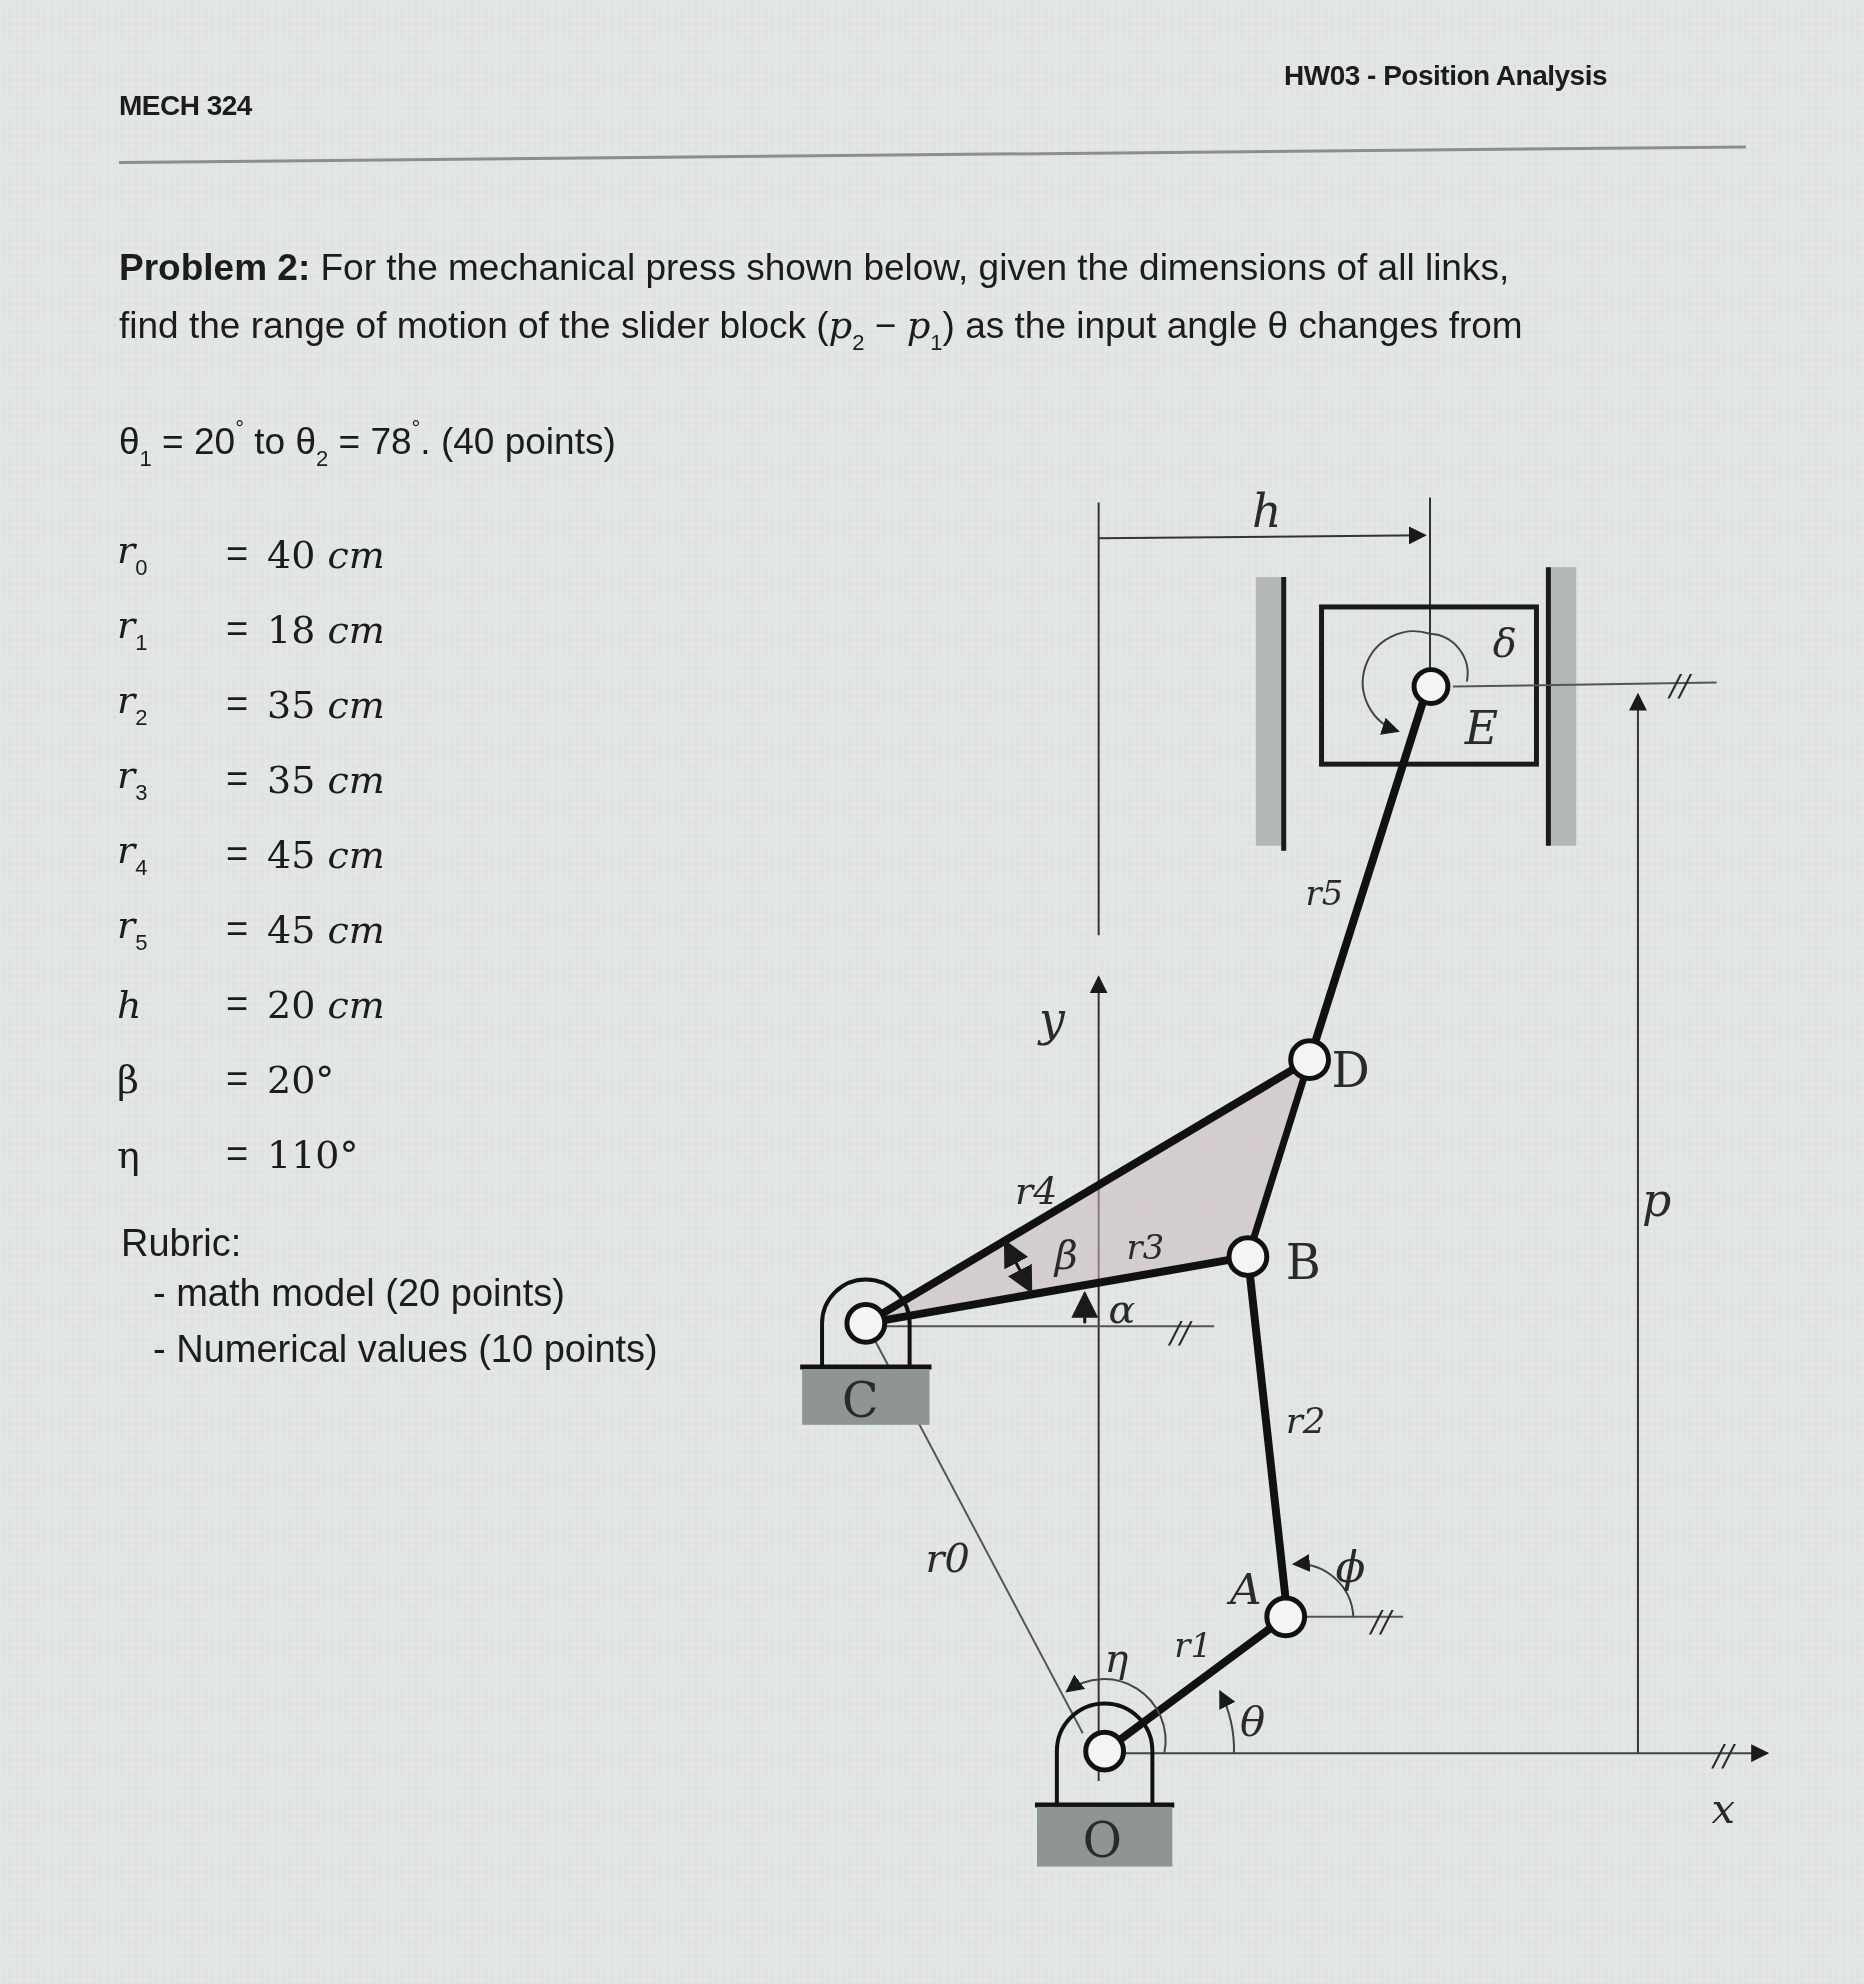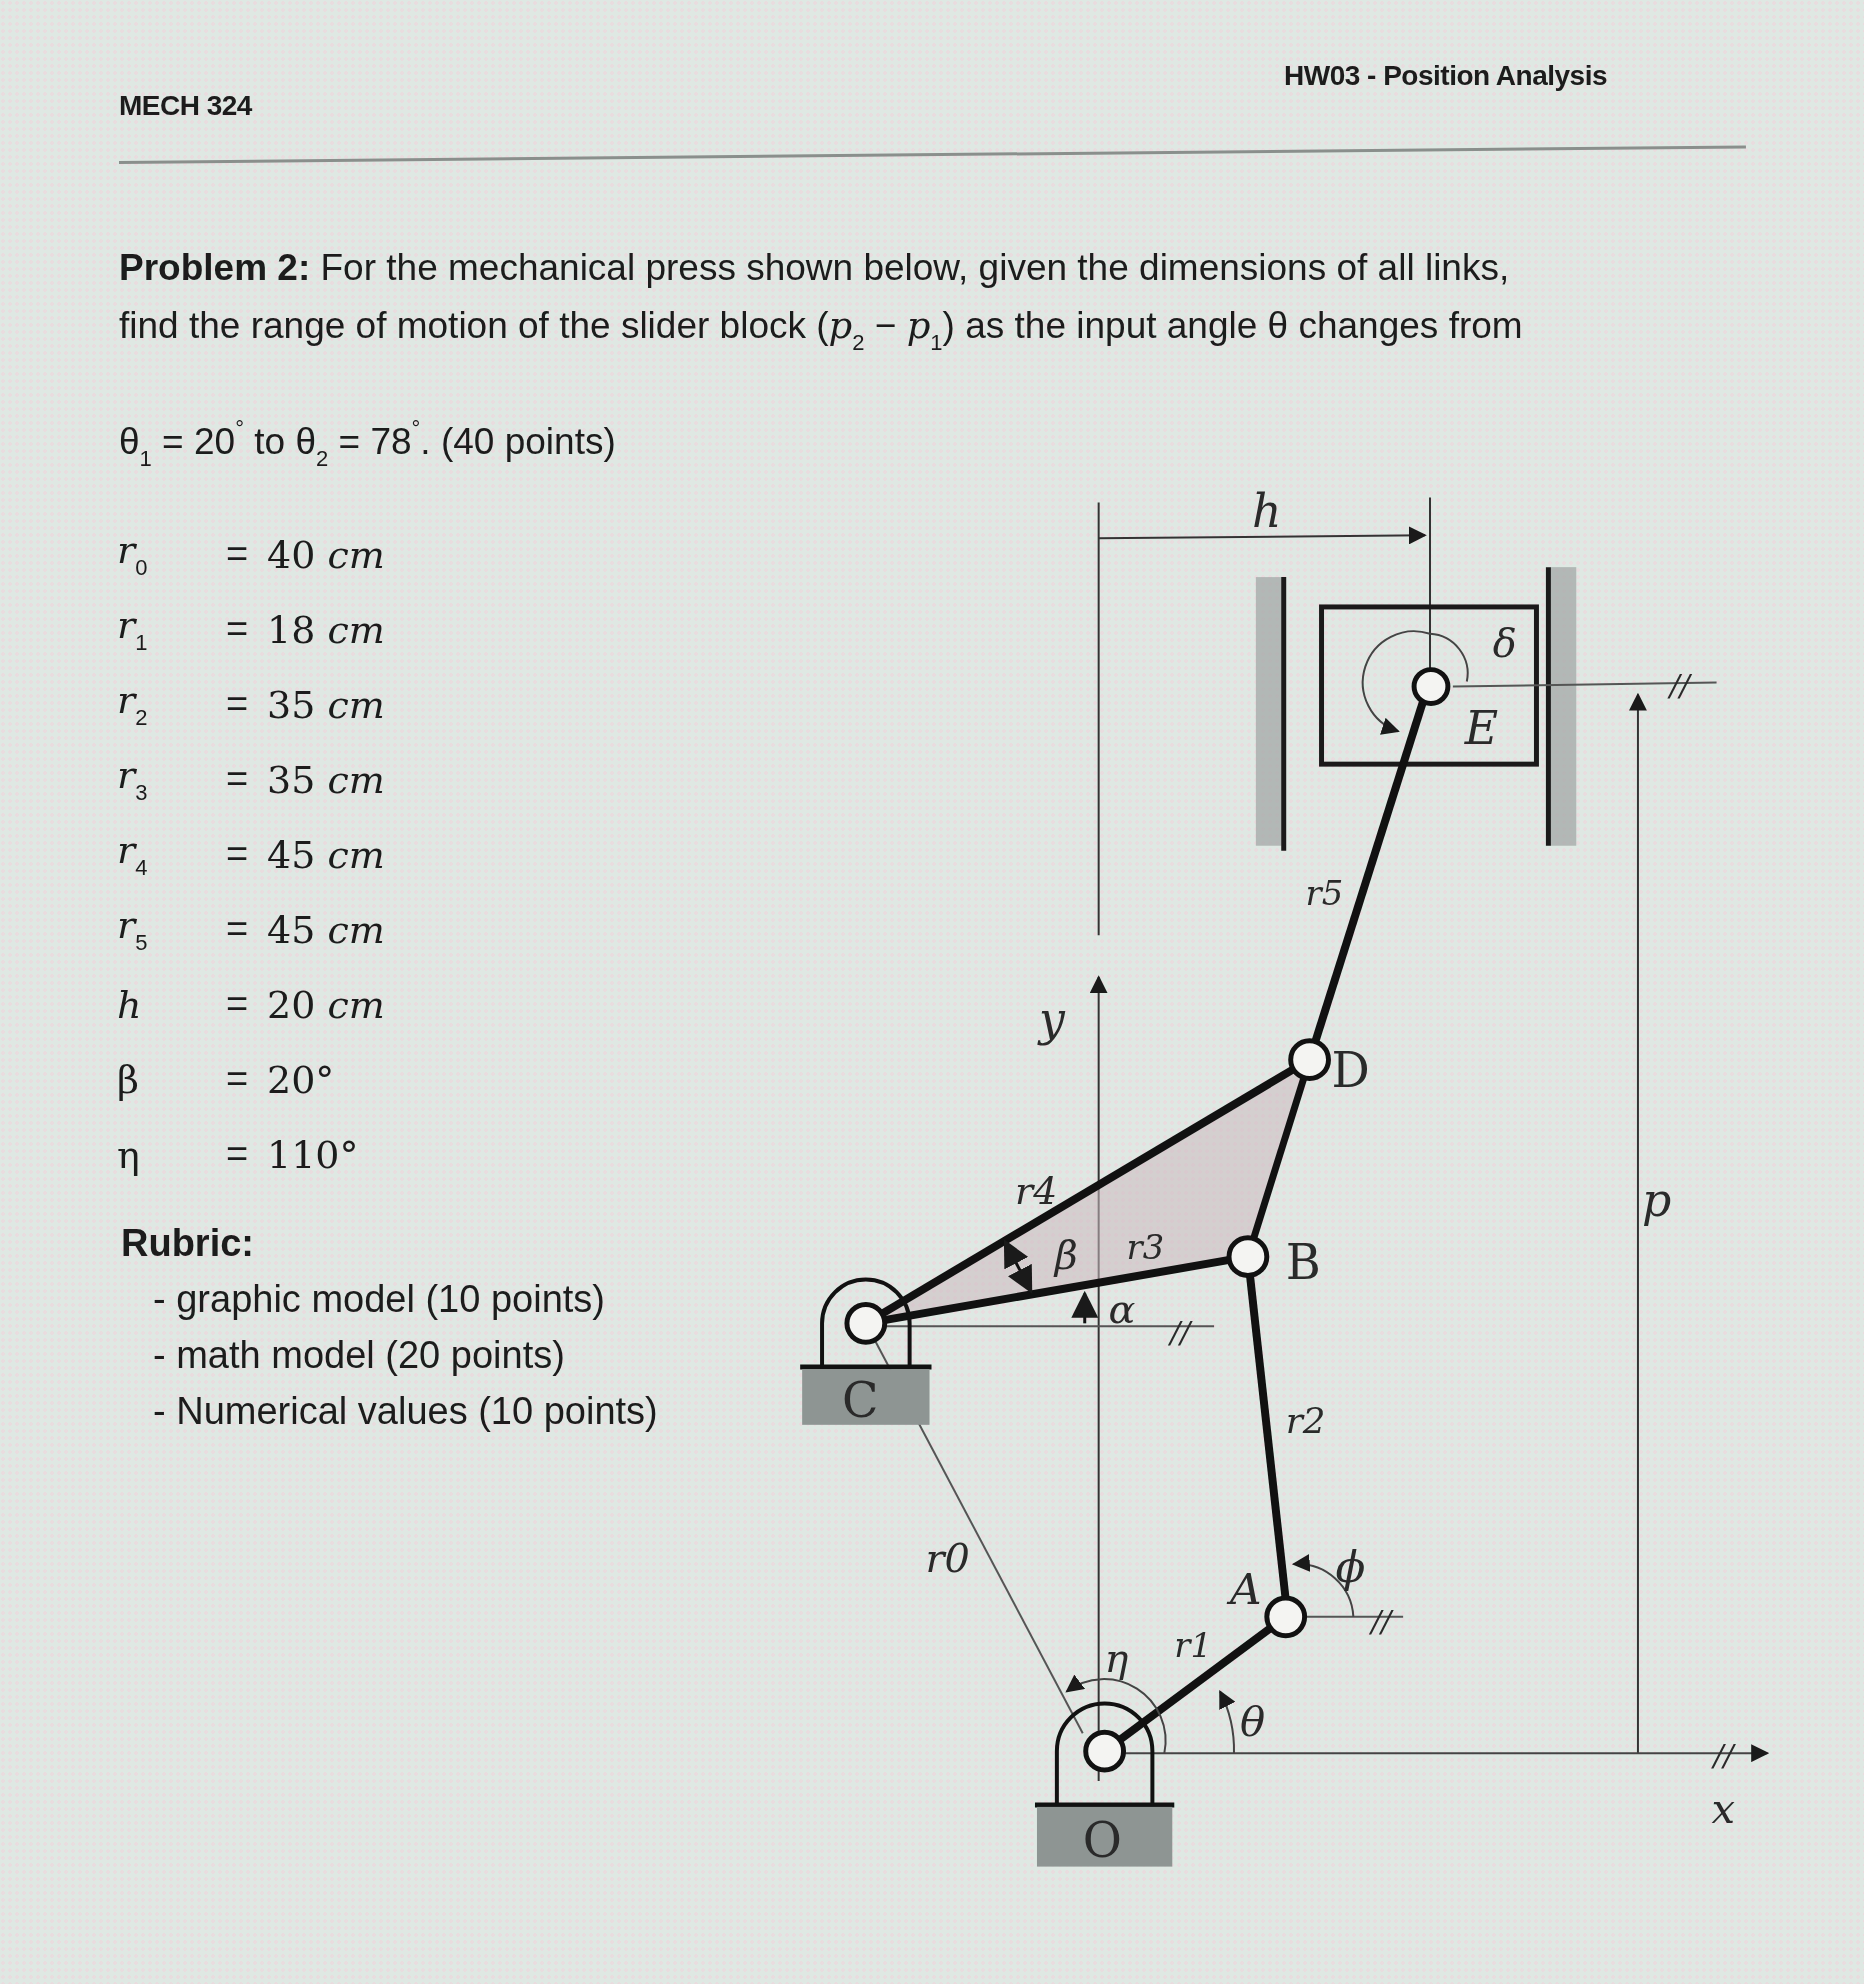--- a/index.html
+++ b/index.html
@@ -19,21 +19,21 @@
   .math { font-family:"DejaVu Serif", serif; font-style:italic; }
   .sub { font-size:22px; vertical-align:-12px; font-style:normal; font-family:"Liberation Sans", sans-serif; }
   .sup { font-size:22px; vertical-align:18px; }
   .params { position:absolute; left:117px; top:517px; font-size:38px; }
   .param { height:75px; display:flex; align-items:center; white-space:nowrap; }
   .param .lhs { font-family:"DejaVu Serif", serif; font-style:italic; width:90px; }
   .param .eq { width:60px; text-align:center; }
   .param .rhs { font-family:"DejaVu Serif", serif; }
   .param .rhs .unit { font-style:italic; }
   .rubric { position:absolute; left:121px; top:1222px; font-size:38px; }
-  .rubric .title { font-weight:bold; margin-bottom:6px; }
+  .rubric .title { font-weight:normal; }
   .rubric .item { padding-left:32px; line-height:56px; }
   svg { position:absolute; left:0; top:0; }
   .lbl { font-family:"DejaVu Serif", serif; font-style:italic; fill:#2a2a2a; }
   .lblu { font-family:"DejaVu Serif", serif; fill:#2a2a2a; }
 </style>
 </head>
 <body>
 
 <div class="hdr" style="left:119px; top:90px;">MECH 324</div>
 <div class="hdr" style="left:1284px; top:60px;">HW03 - Position Analysis</div>
@@ -88,21 +88,20 @@
     </div>
   <div class="param">
       <span class="lhs" style="font-style:normal;"><span>η</span></span>
       <span class="eq">=</span>
       <span class="rhs"><span>110°</span></span>
     </div>
 </div>
 
 <div class="rubric">
   <div class="title">Rubric:</div>
-  <div class="item">- graphic model (10 points)</div>
   <div class="item">- math model (20 points)</div>
   <div class="item">- Numerical values (10 points)</div>
 </div>
 
 <svg width="1865" height="1984" viewBox="0 0 1874 1994">
   <defs>
     <marker id="arr" viewBox="0 0 10 10" refX="9" refY="5" markerWidth="9" markerHeight="9" orient="auto-start-reverse">
       <path d="M0,0 L10,5 L0,10 z" fill="#1a1a1a"></path>
     </marker>
   </defs>

